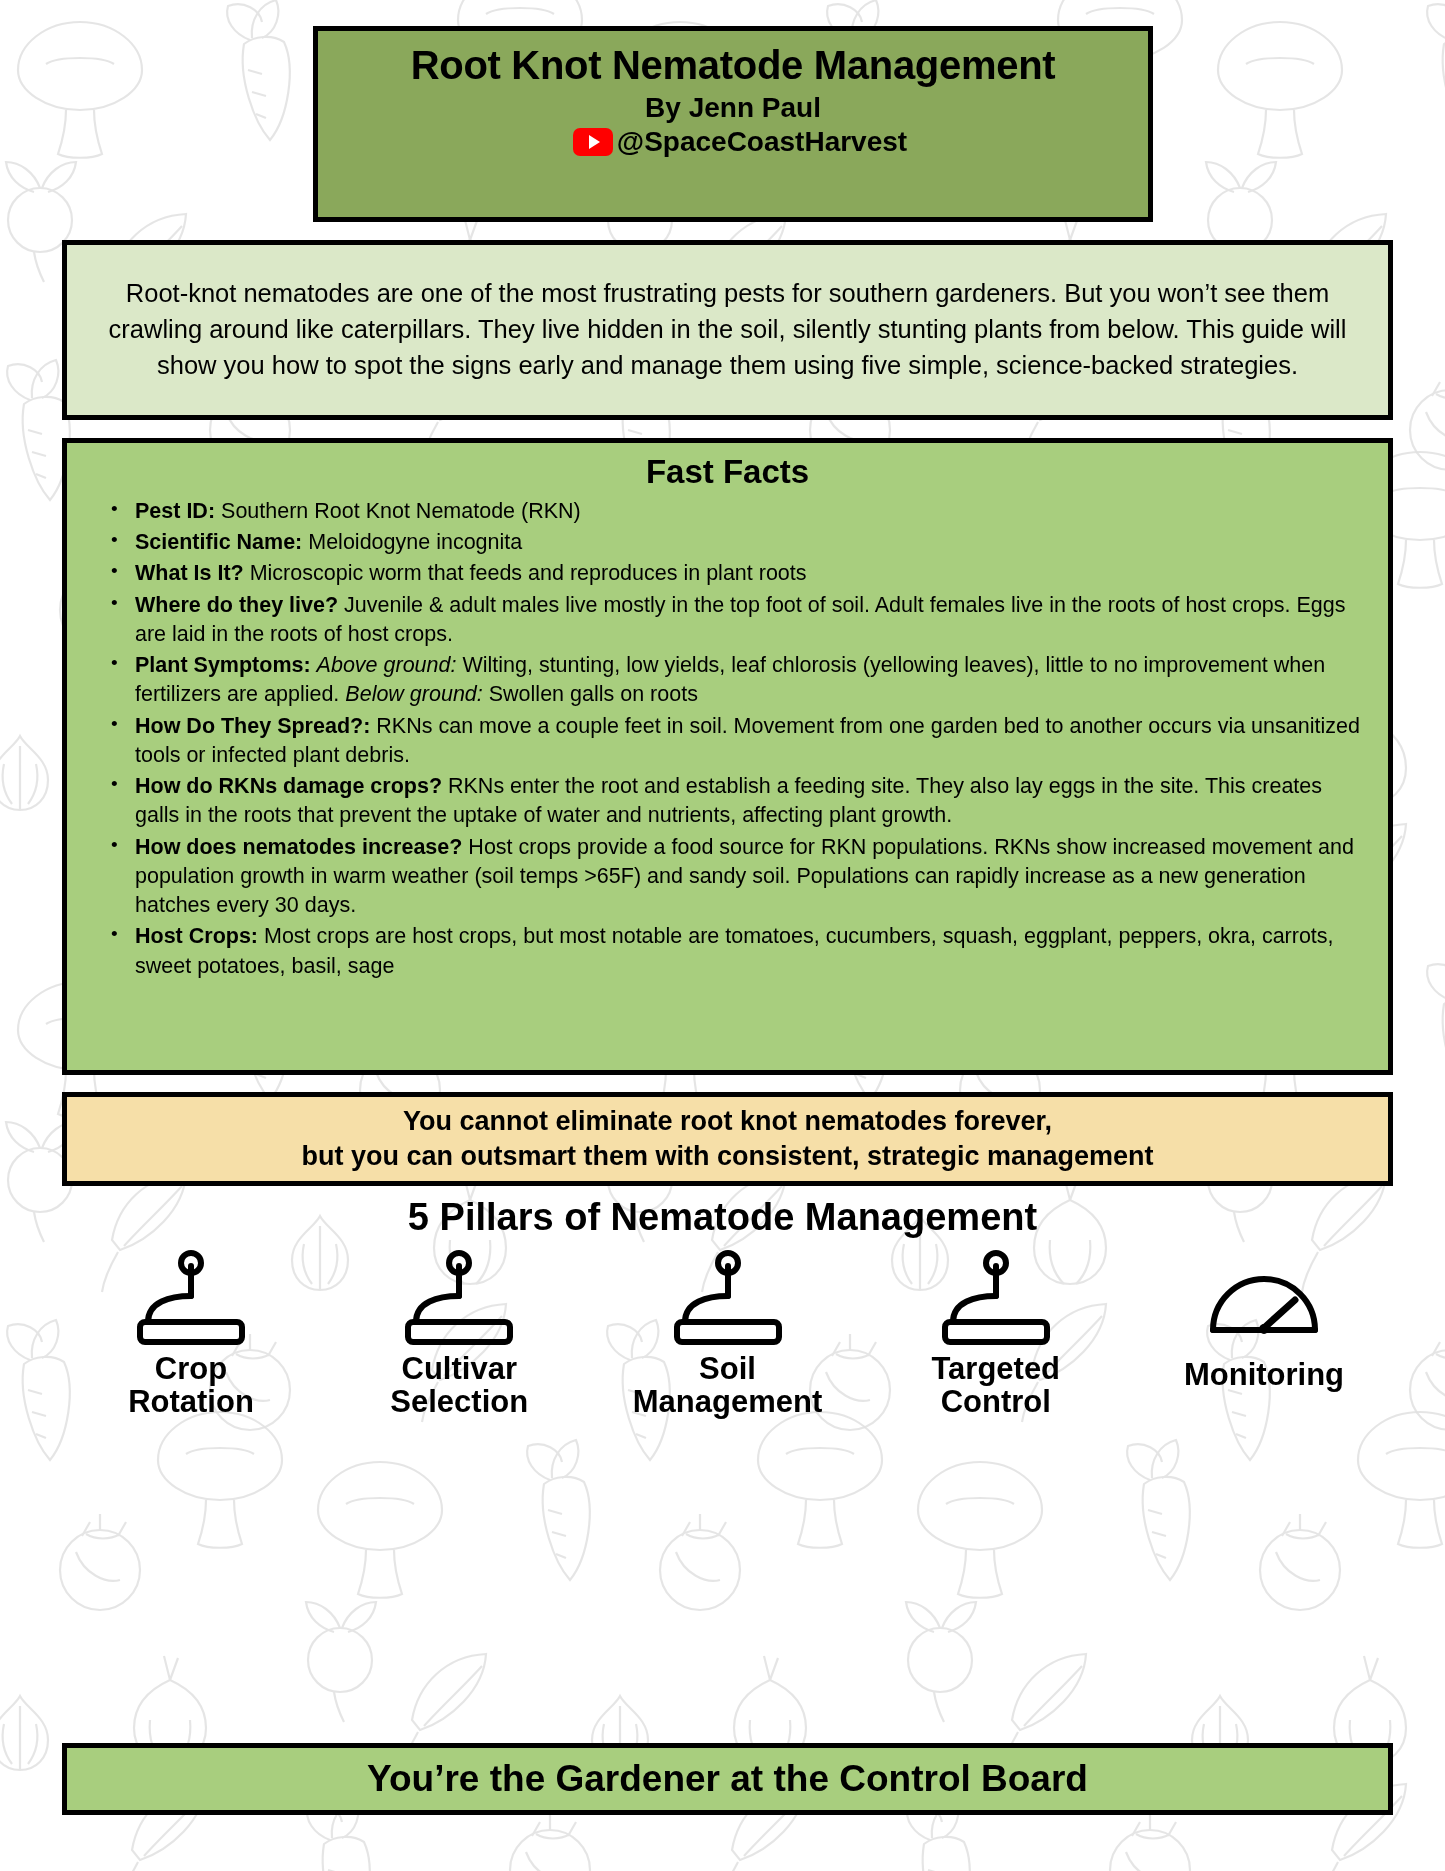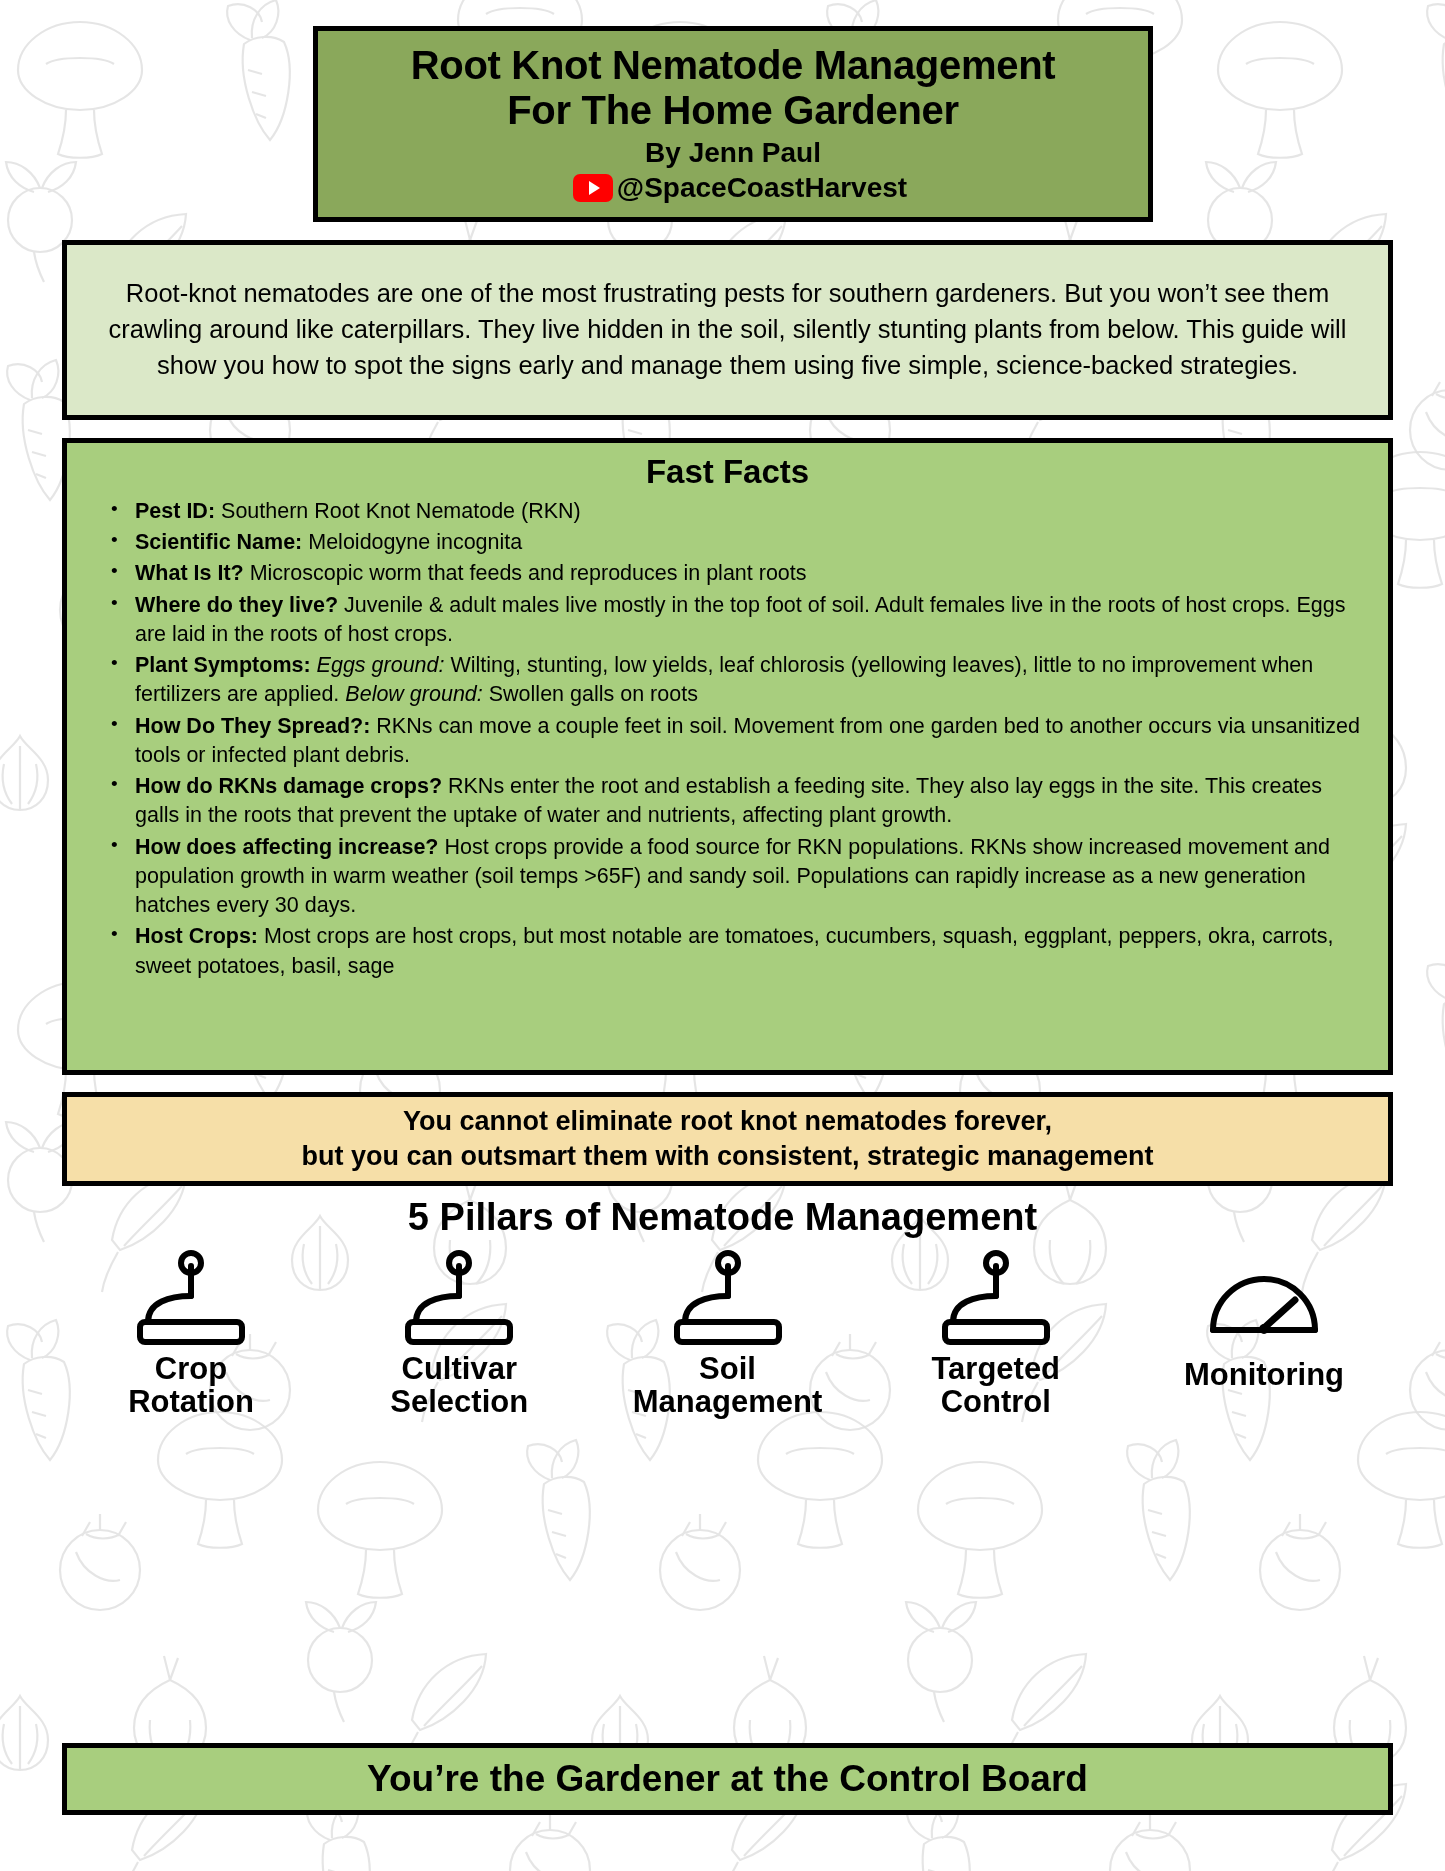--- a/index.html
+++ b/index.html
@@ -309,45 +309,44 @@
     <use href="#veg-cluster" x="-300" y="1440"></use>
     <use href="#veg-cluster" x="300" y="1440"></use>
     <use href="#veg-cluster" x="900" y="1440"></use>
   </g>
 </svg>
 
 <div id="page">
 
   <div class="title-box">
     <div class="title-line1">Root Knot Nematode Management</div>
-    <div class="title-line2">For The Home Gardener</div>
     <div class="title-author">By Jenn Paul</div>
     <div class="title-handle-row">
       <span class="yt-icon">
           <span></span>
         </span>
       <span class="title-handle">@SpaceCoastHarvest</span>
     </div>
   </div>
 
   <div class="intro-box">
     <div class="intro-text">Root-knot nematodes are one of the most frustrating pests for southern gardeners. But you won’t see them crawling around like caterpillars. They live hidden in the soil, silently stunting plants from below. This guide will show you how to spot the signs early and manage them using five simple, science-backed strategies.</div>
   </div>
 
   <div class="facts-box">
     <div class="facts-heading">Fast Facts</div>
     <ul class="facts-list" id="facts-list">
         <li><b>Pest ID:</b> Southern Root Knot Nematode (RKN)</li>
         <li><b>Scientific Name:</b> Meloidogyne incognita</li>
         <li><b>What Is It?</b> Microscopic worm that feeds and reproduces in plant roots</li>
         <li><b>Where do they live?</b> Juvenile &amp; adult males live mostly in the top foot of soil. Adult females live in the roots of host crops. Eggs are laid in the roots of host crops.</li>
-        <li><b>Plant Symptoms:</b> <i>Eggs ground:</i> Wilting, stunting, low yields, leaf chlorosis (yellowing leaves), little to no improvement when fertilizers are applied. <i>Below ground:</i> Swollen galls on roots</li>
+        <li><b>Plant Symptoms:</b> <i>Above ground:</i> Wilting, stunting, low yields, leaf chlorosis (yellowing leaves), little to no improvement when fertilizers are applied. <i>Below ground:</i> Swollen galls on roots</li>
         <li><b>How Do They Spread?:</b> RKNs can move a couple feet in soil. Movement from one garden bed to another occurs via unsanitized tools or infected plant debris.</li>
         <li><b>How do RKNs damage crops?</b> RKNs enter the root and establish a feeding site. They also lay eggs in the site. This creates galls in the roots that prevent the uptake of water and nutrients, affecting plant growth.</li>
-        <li><b>How does affecting increase?</b> Host crops provide a food source for RKN populations. RKNs show increased movement and population growth in warm weather (soil temps &gt;65F) and sandy soil. Populations can rapidly increase as a new generation hatches every 30 days.</li>
+        <li><b>How does nematodes increase?</b> Host crops provide a food source for RKN populations. RKNs show increased movement and population growth in warm weather (soil temps &gt;65F) and sandy soil. Populations can rapidly increase as a new generation hatches every 30 days.</li>
         <li><b>Host Crops:</b> Most crops are host crops, but most notable are tomatoes, cucumbers, squash, eggplant, peppers, okra, carrots, sweet potatoes, basil, sage</li>
       </ul>
   </div>
 
   <div class="callout-box">
     <div class="callout-line">You cannot eliminate root knot nematodes forever,</div>
     <div class="callout-line">but you can outsmart them with consistent, strategic management</div>
   </div>
 
   <div class="pillars-heading">5 Pillars of Nematode Management</div>

